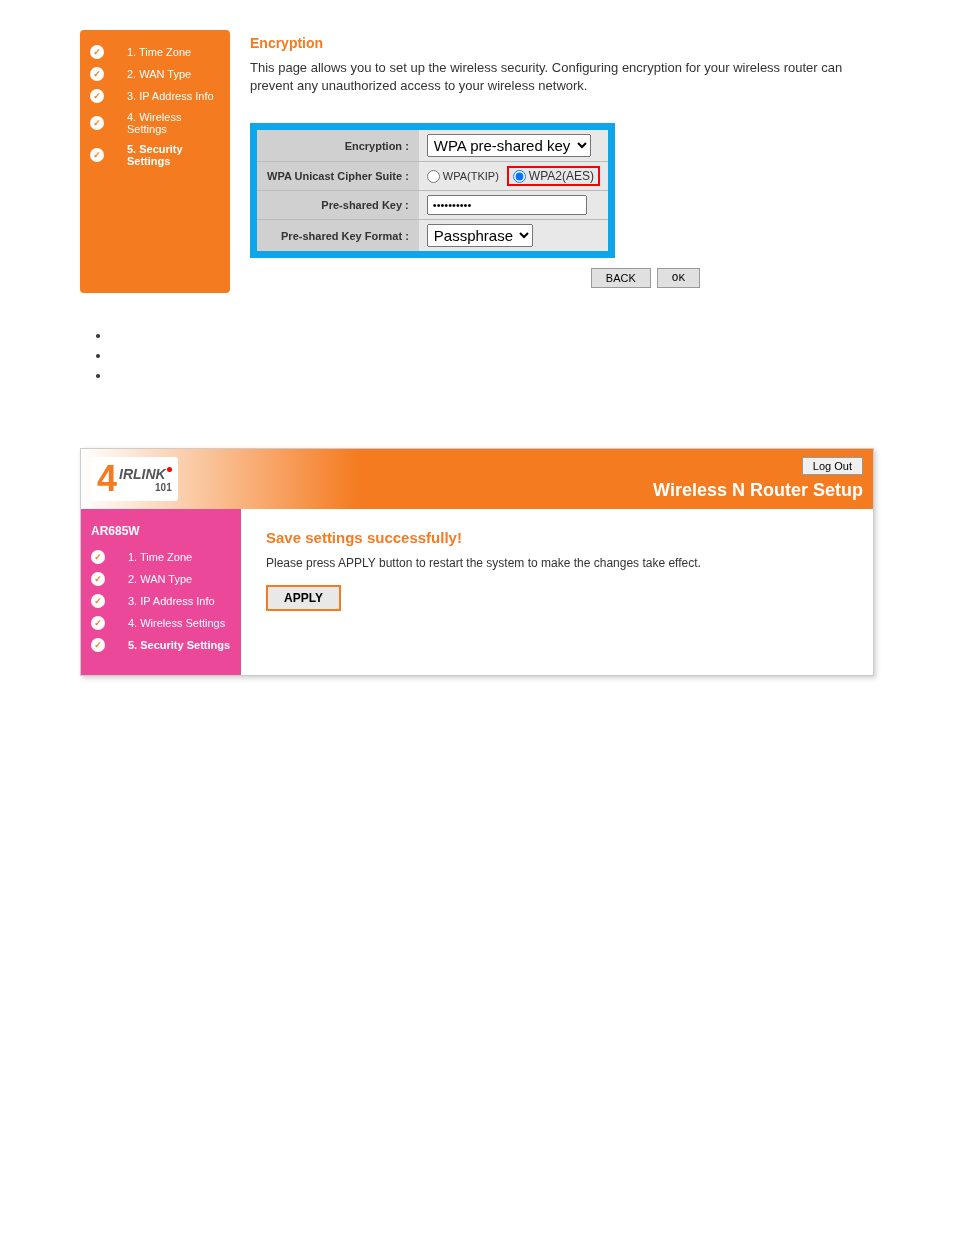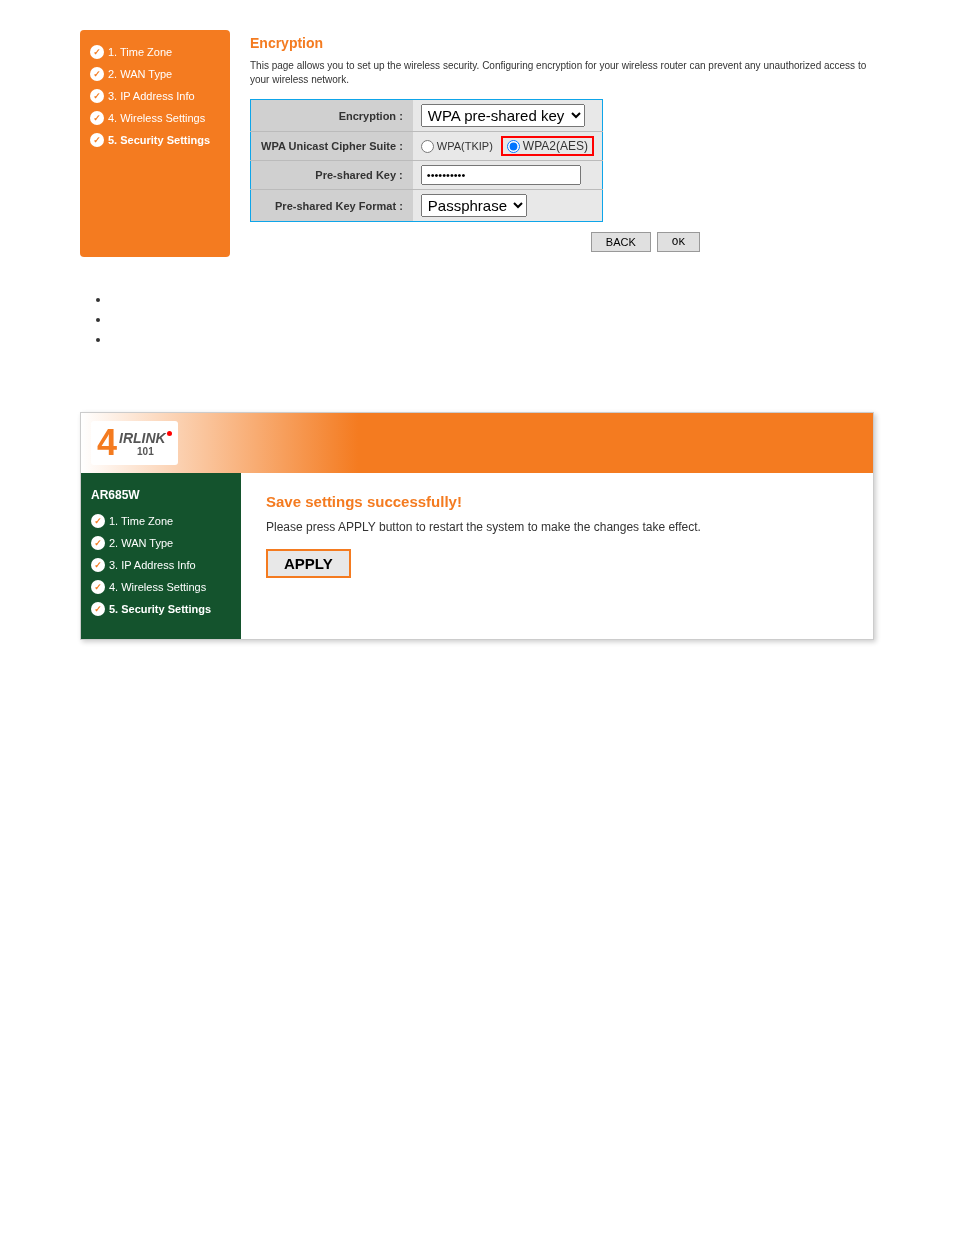--- a/index.html
+++ b/index.html
@@ -26,21 +26,21 @@
       width: 150px;
       background: #f47b20;
       border-radius: 4px;
       padding: 15px 10px;
       flex-shrink: 0;
     }
 
     .sidebar-item {
       display: flex;
       align-items: center;
-      gap: 4px;
+      gap: 23px;
       margin-bottom: 8px;
       color: #fff;
       font-size: 11px;
       cursor: pointer;
     }
 
     .sidebar-item .check-icon {
       width: 14px;
       height: 14px;
       background: #fff;
@@ -68,32 +68,32 @@
     }
 
     .section-title {
       color: #f47b20;
       font-size: 14px;
       font-weight: bold;
       margin-bottom: 8px;
     }
 
     .section-desc {
-      font-size: 10px;
+      font-size: 13px;
       color: #333;
-      margin-bottom: 12px;
+      margin-bottom: 28px;
       line-height: 1.4;
     }
 
     
     .form-table {
       border-collapse: collapse;
       width: auto;
       background: #e8e8e8;
-      border: 1px solid #0ea5e9;
+      border: 7px solid #0ea5e9;
     }
 
     .form-table tr td:first-child {
       background: #d0d0d0;
       padding: 4px 10px;
       text-align: right;
       font-weight: bold;
       font-size: 11px;
       white-space: nowrap;
       border-bottom: 1px solid #bbb;
@@ -233,21 +233,21 @@
       text-align: right;
     }
 
     .router-body {
       display: flex;
       background: #fff;
     }
 
     .router-sidebar {
       width: 160px;
-      background: #14532d;
+      background: #ec4899;
       padding: 15px 10px;
       flex-shrink: 0;
     }
 
     .router-model {
       color: #fff;
       font-size: 12px;
       font-weight: bold;
       margin-bottom: 12px;
     }
@@ -264,21 +264,21 @@
       margin-bottom: 10px;
     }
 
     .success-desc {
       font-size: 12px;
       color: #333;
       margin-bottom: 15px;
     }
 
     .apply-btn {
-      font-size: 15px;
+      font-size: 12px;
       padding: 4px 16px;
       cursor: pointer;
       background: #e8e8e8;
       border: 2px solid #f47b20;
       font-weight: bold;
     }
   </style>
 </head>
 <body>
 
@@ -374,23 +374,29 @@
 
   <div class="router-header">
     <div class="router-logo">
       <div style="background:#fff; padding: 4px 6px; border-radius:3px; display:flex; align-items:center; gap:2px;">
         <span class="logo-4" style="color:#f47b20; font-size:36px; font-weight:900; line-height:1;">4</span>
         <div class="logo-text">
           <div style="display:flex; align-items:center;">
             <span style="font-size:14px; font-weight:bold; color:#555; font-style:italic;">IRLINK</span>
             <span style="width:5px; height:5px; background:#f00; border-radius:50%; margin-left:1px; margin-bottom:8px;"></span>
           </div>
-          <span style="font-size:10px; font-weight:bold; color:#555; text-align:center;">101</span>
+          <span style="font-size:10px; font-weight:bold; color:#555; text-align:right;">101</span>
         </div>
       </div>
+    </div>
+    <div class="header-right">
+      <div>
+        <button class="logout-btn">Log Out</button>
+      </div>
+      <div class="router-title">Wireless N Router Setup</div>
     </div>
   </div>
 
   <div class="router-body">
 
     <div class="router-sidebar">
       <div class="router-model">AR685W</div>
       <div class="sidebar-item">
         <span class="check-icon"></span>
         <span>1. Time Zone</span>

